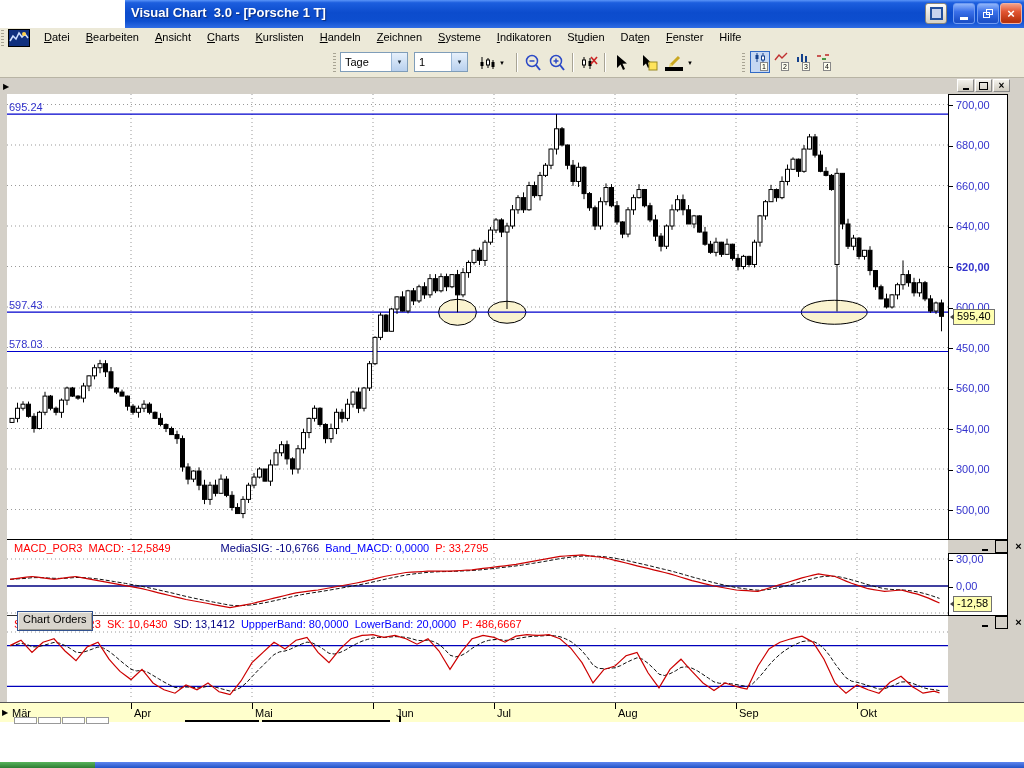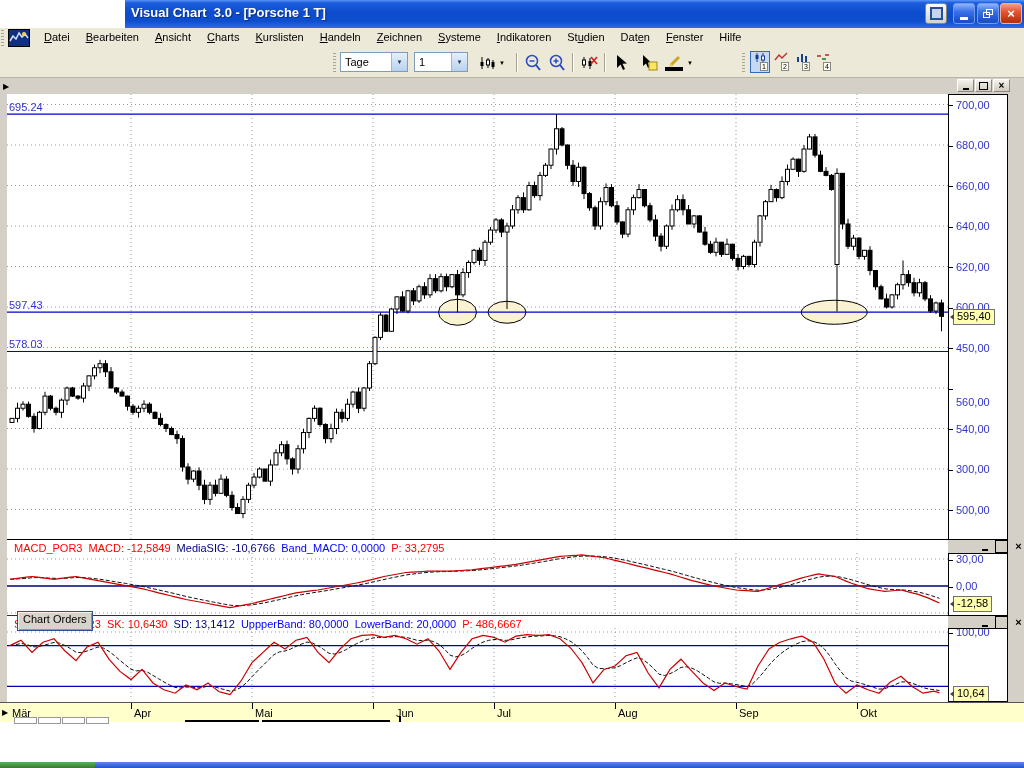--- a/index.html
+++ b/index.html
@@ -626,38 +626,38 @@
   <div class="abs axisbox" id="main-axis" style="left:948px;top:94px;width:60px;height:446px;">
       <div class="tickdash" style="top: 10px;"></div>
       <div class="ticklabel" style="top: 3.5px;">700,00</div>
       <div class="tickdash" style="top: 50.5px;"></div>
       <div class="ticklabel" style="top: 44px;">680,00</div>
       <div class="tickdash" style="top: 91px;"></div>
       <div class="ticklabel" style="top: 84.5px;">660,00</div>
       <div class="tickdash" style="top: 131.5px;"></div>
       <div class="ticklabel" style="top: 125px;">640,00</div>
       <div class="tickdash" style="top: 172px;"></div>
-      <div class="ticklabel" style="top: 165.5px;">620,00</div>
+      <div class="ticklabel" style="top: 165.5px; font-weight: bold;">620,00</div>
       <div class="tickdash" style="top: 212.5px;"></div>
       <div class="ticklabel" style="top: 206px;">600,00</div>
       <div class="tickdash" style="top: 253px;"></div>
       <div class="ticklabel" style="top: 246.5px;">450,00</div>
       <div class="tickdash" style="top: 293.5px;"></div>
-      <div class="ticklabel" style="top: 301px;">560,00</div>
+      <div class="ticklabel" style="top: 287px;">560,00</div>
       <div class="tickdash" style="top: 334px;"></div>
       <div class="ticklabel" style="top: 327.5px;">540,00</div>
       <div class="tickdash" style="top: 374.5px;"></div>
       <div class="ticklabel" style="top: 368px;">300,00</div>
       <div class="tickdash" style="top: 415px;"></div>
       <div class="ticklabel" style="top: 408.5px;">500,00</div>
       <div class="badge" style="top: 214.315px;">595,40</div>
     </div>
 
   <div class="abs panel" style="left:7px;top:540px;width:941px;height:76px;border-bottom:1px solid #333;">
-    <div class="ind-header" id="macd-header" style="top:2px;"><span class="seg" style="color: rgb(255, 0, 0);">MACD_POR3  MACD: -12,5849</span><span class="seg" style="color: rgb(0, 0, 128);">  MediaSIG: -10,6766</span><span class="seg" style="color: rgb(0, 0, 255);">  Band_MACD: 0,0000</span><span class="seg" style="color: rgb(255, 0, 0);">  P: 33,2795</span></div>
+    <div class="ind-header" id="macd-header" style="top:2px;"><span class="seg" style="color: rgb(255, 0, 0);">MACD_POR3  MACD: -12,5849</span><span class="seg" style="color: rgb(0, 0, 128); margin-left: 44px;">  MediaSIG: -10,6766</span><span class="seg" style="color: rgb(0, 0, 255);">  Band_MACD: 0,0000</span><span class="seg" style="color: rgb(255, 0, 0);">  P: 33,2795</span></div>
     <svg id="macd-svg" width="941" height="62" style="position:absolute;left:0;top:13px;">
         <line x1="124" y1="0" x2="124" y2="62" stroke="#999" stroke-dasharray="1 3"></line>
         <line x1="245" y1="0" x2="245" y2="62" stroke="#999" stroke-dasharray="1 3"></line>
         <line x1="366" y1="0" x2="366" y2="62" stroke="#999" stroke-dasharray="1 3"></line>
         <line x1="487" y1="0" x2="487" y2="62" stroke="#999" stroke-dasharray="1 3"></line>
         <line x1="608" y1="0" x2="608" y2="62" stroke="#999" stroke-dasharray="1 3"></line>
         <line x1="729" y1="0" x2="729" y2="62" stroke="#999" stroke-dasharray="1 3"></line>
         <line x1="850" y1="0" x2="850" y2="62" stroke="#999" stroke-dasharray="1 3"></line>
         <line x1="0" y1="6" x2="941" y2="6" stroke="#999" stroke-dasharray="1 3"></line>
         <line x1="0" y1="60" x2="941" y2="60" stroke="#999" stroke-dasharray="1 3"></line>
@@ -695,27 +695,20 @@
         <line x1="608" y1="0" x2="608" y2="72" stroke="#999" stroke-dasharray="1 3"></line>
         <line x1="729" y1="0" x2="729" y2="72" stroke="#999" stroke-dasharray="1 3"></line>
         <line x1="850" y1="0" x2="850" y2="72" stroke="#999" stroke-dasharray="1 3"></line>
         <line x1="0" y1="4" x2="941" y2="4" stroke="#999" stroke-dasharray="1 3"></line>
         <line x1="0" y1="17.599999999999994" x2="941" y2="17.599999999999994" stroke="#0000bb" stroke-width="1.1"></line>
         <line x1="0" y1="58.4" x2="941" y2="58.4" stroke="#0000bb" stroke-width="1.1"></line>
         <path d="M3.0,17.6 L8.5,16.8 L14.0,15.4 L19.5,16.3 L25.0,18.7 L30.5,18.9 L36.0,17.5 L41.5,16.0 L47.0,14.4 L52.5,15.2 L58.0,17.5 L63.5,20.6 L69.0,24.2 L74.5,24.7 L80.0,23.0 L85.5,21.0 L91.0,19.0 L96.5,20.1 L102.0,23.4 L107.5,27.6 L113.0,32.4 L118.5,36.9 L124.0,41.3 L129.5,42.9 L135.0,42.4 L140.5,44.2 L146.0,47.4 L151.5,50.7 L157.0,54.0 L162.5,56.9 L168.0,59.4 L173.5,59.9 L179.0,59.0 L184.5,59.2 L190.0,59.9 L195.5,59.5 L201.0,58.1 L206.5,58.5 L212.0,60.1 L217.5,61.6 L223.0,63.1 L228.5,62.1 L234.0,59.4 L239.5,54.7 L245.0,48.7 L250.5,42.9 L256.0,37.4 L261.5,31.9 L267.0,26.6 L272.5,23.9 L278.0,23.0 L283.5,21.1 L289.0,18.4 L294.5,16.1 L300.0,14.1 L305.5,15.0 L311.0,17.8 L316.5,21.3 L322.0,25.3 L327.5,26.0 L333.0,24.5 L338.5,21.9 L344.0,18.6 L349.5,15.7 L355.0,13.2 L360.5,11.4 L366.0,10.0 L371.5,9.4 L377.0,9.4 L382.5,9.1 L388.0,8.6 L393.5,8.8 L399.0,9.4 L404.5,10.6 L410.0,12.3 L415.5,12.7 L421.0,12.1 L426.5,13.6 L432.0,16.4 L437.5,21.1 L443.0,27.2 L448.5,28.9 L454.0,27.6 L459.5,24.6 L465.0,20.4 L470.5,17.0 L476.0,14.1 L481.5,12.4 L487.0,11.5 L492.5,11.6 L498.0,12.4 L503.5,12.0 L509.0,10.8 L514.5,9.8 L520.0,8.9 L525.5,8.3 L531.0,8.1 L536.5,7.8 L542.0,7.4 L547.5,7.8 L553.0,8.7 L558.5,10.8 L564.0,13.6 L569.5,17.8 L575.0,22.8 L580.5,29.4 L586.0,37.1 L591.5,40.4 L597.0,40.7 L602.5,40.4 L608.0,39.7 L613.5,37.7 L619.0,34.7 L624.5,32.1 L630.0,29.8 L635.5,31.2 L641.0,35.3 L646.5,40.4 L652.0,46.2 L657.5,47.5 L663.0,45.7 L668.5,42.9 L674.0,39.4 L679.5,38.8 L685.0,40.2 L690.5,42.9 L696.0,46.5 L701.5,50.2 L707.0,53.9 L712.5,55.3 L718.0,55.2 L723.5,55.7 L729.0,56.5 L734.5,57.5 L740.0,58.6 L745.5,55.9 L751.0,50.5 L756.5,44.2 L762.0,37.2 L767.5,31.3 L773.0,26.2 L778.5,22.1 L784.0,18.7 L789.5,15.9 L795.0,13.6 L800.5,12.8 L806.0,13.2 L811.5,16.1 L817.0,20.6 L822.5,27.4 L828.0,35.7 L833.5,43.0 L839.0,49.7 L844.5,53.1 L850.0,54.3 L855.5,55.8 L861.0,57.6 L866.5,59.4 L872.0,61.1 L877.5,60.7 L883.0,58.8 L888.5,56.5 L894.0,54.0 L899.5,53.8 L905.0,55.2 L910.5,57.2 L916.0,59.6 L921.5,61.0 L927.0,61.6 L932.5,62.6 " fill="none" stroke="#111111" stroke-width="1" stroke-dasharray="4 2"></path>
         <path d="M3.0,17.6 L8.5,14.9 L14.0,12.2 L19.5,18.3 L25.0,24.4 L30.5,19.3 L36.0,14.2 L41.5,12.5 L47.0,10.8 L52.5,16.9 L58.0,23.0 L63.5,27.8 L69.0,32.6 L74.5,25.8 L80.0,19.0 L85.5,16.6 L91.0,14.2 L96.5,22.7 L102.0,31.2 L107.5,37.3 L113.0,43.4 L118.5,47.5 L124.0,51.6 L129.5,46.5 L135.0,41.4 L140.5,48.2 L146.0,55.0 L151.5,58.4 L157.0,61.8 L162.5,63.5 L168.0,65.2 L173.5,61.1 L179.0,57.0 L184.5,59.4 L190.0,61.8 L195.5,58.4 L201.0,55.0 L206.5,59.4 L212.0,63.8 L217.5,65.2 L223.0,66.6 L228.5,59.8 L234.0,53.0 L239.5,43.8 L245.0,34.6 L250.5,29.5 L256.0,24.4 L261.5,19.3 L267.0,14.2 L272.5,17.6 L278.0,21.0 L283.5,16.6 L289.0,12.2 L294.5,10.8 L300.0,9.4 L305.5,16.9 L311.0,24.4 L316.5,29.5 L322.0,34.6 L327.5,27.8 L333.0,21.0 L338.5,15.9 L344.0,10.8 L349.5,9.1 L355.0,7.4 L360.5,7.1 L366.0,6.7 L371.5,8.1 L377.0,9.4 L382.5,8.4 L388.0,7.4 L393.5,9.1 L399.0,10.8 L404.5,13.5 L410.0,16.2 L415.5,13.5 L421.0,10.8 L426.5,16.9 L432.0,23.0 L437.5,32.2 L443.0,41.4 L448.5,32.9 L454.0,24.4 L459.5,17.6 L465.0,10.8 L470.5,9.1 L476.0,7.4 L481.5,8.4 L487.0,9.4 L492.5,11.8 L498.0,14.2 L503.5,11.1 L509.0,8.1 L514.5,7.4 L520.0,6.7 L525.5,7.1 L531.0,7.4 L536.5,7.1 L542.0,6.7 L547.5,8.8 L553.0,10.8 L558.5,15.6 L564.0,20.3 L569.5,27.5 L575.0,34.6 L580.5,44.8 L586.0,55.0 L591.5,48.2 L597.0,41.4 L602.5,39.7 L608.0,38.0 L613.5,32.9 L619.0,27.8 L624.5,26.1 L630.0,24.4 L635.5,34.6 L641.0,44.8 L646.5,52.3 L652.0,59.8 L657.5,50.6 L663.0,41.4 L668.5,36.3 L674.0,31.2 L679.5,37.3 L685.0,43.4 L690.5,49.2 L696.0,55.0 L701.5,58.7 L707.0,62.5 L712.5,58.7 L718.0,55.0 L723.5,56.7 L729.0,58.4 L734.5,59.8 L740.0,61.1 L745.5,49.6 L751.0,38.0 L756.5,29.5 L762.0,21.0 L767.5,17.6 L773.0,14.2 L778.5,12.5 L784.0,10.8 L789.5,9.4 L795.0,8.1 L800.5,11.1 L806.0,14.2 L811.5,22.7 L817.0,31.2 L822.5,43.1 L828.0,55.0 L833.5,60.1 L839.0,65.2 L844.5,61.1 L850.0,57.0 L855.5,59.4 L861.0,61.8 L866.5,63.5 L872.0,65.2 L877.5,59.8 L883.0,54.3 L888.5,51.3 L894.0,48.2 L899.5,53.3 L905.0,58.4 L910.5,61.8 L916.0,65.2 L921.5,64.2 L927.0,63.2 L932.5,64.8 " fill="none" stroke="#cc0000" stroke-width="1.2"></path>
       </svg>
   </div>
-  <div class="abs axisbox" id="stoch-axis" style="left:948px;top:628px;width:60px;height:74px;">
-      <div class="tickdash" style="top: 3.5px;"></div>
-      <div class="ticklabel" style="top: -3px;">100,00</div>
-      <div class="tickdash" style="top: 71.5px;"></div>
-      <div class="ticklabel" style="top: 65px;">0,00</div>
-      <div class="badge" style="top: 56.7648px;">10,64</div>
-    </div>
   <div class="abs mini-ctl" style="left:978px;top:617px;">
     <span>
         <span class="g-min small"></span>
       </span>
     <span>
         <span class="g-box"></span>
       </span>
     <span>
         <span class="g-close" style="font-size:11px;">×</span>
       </span>

